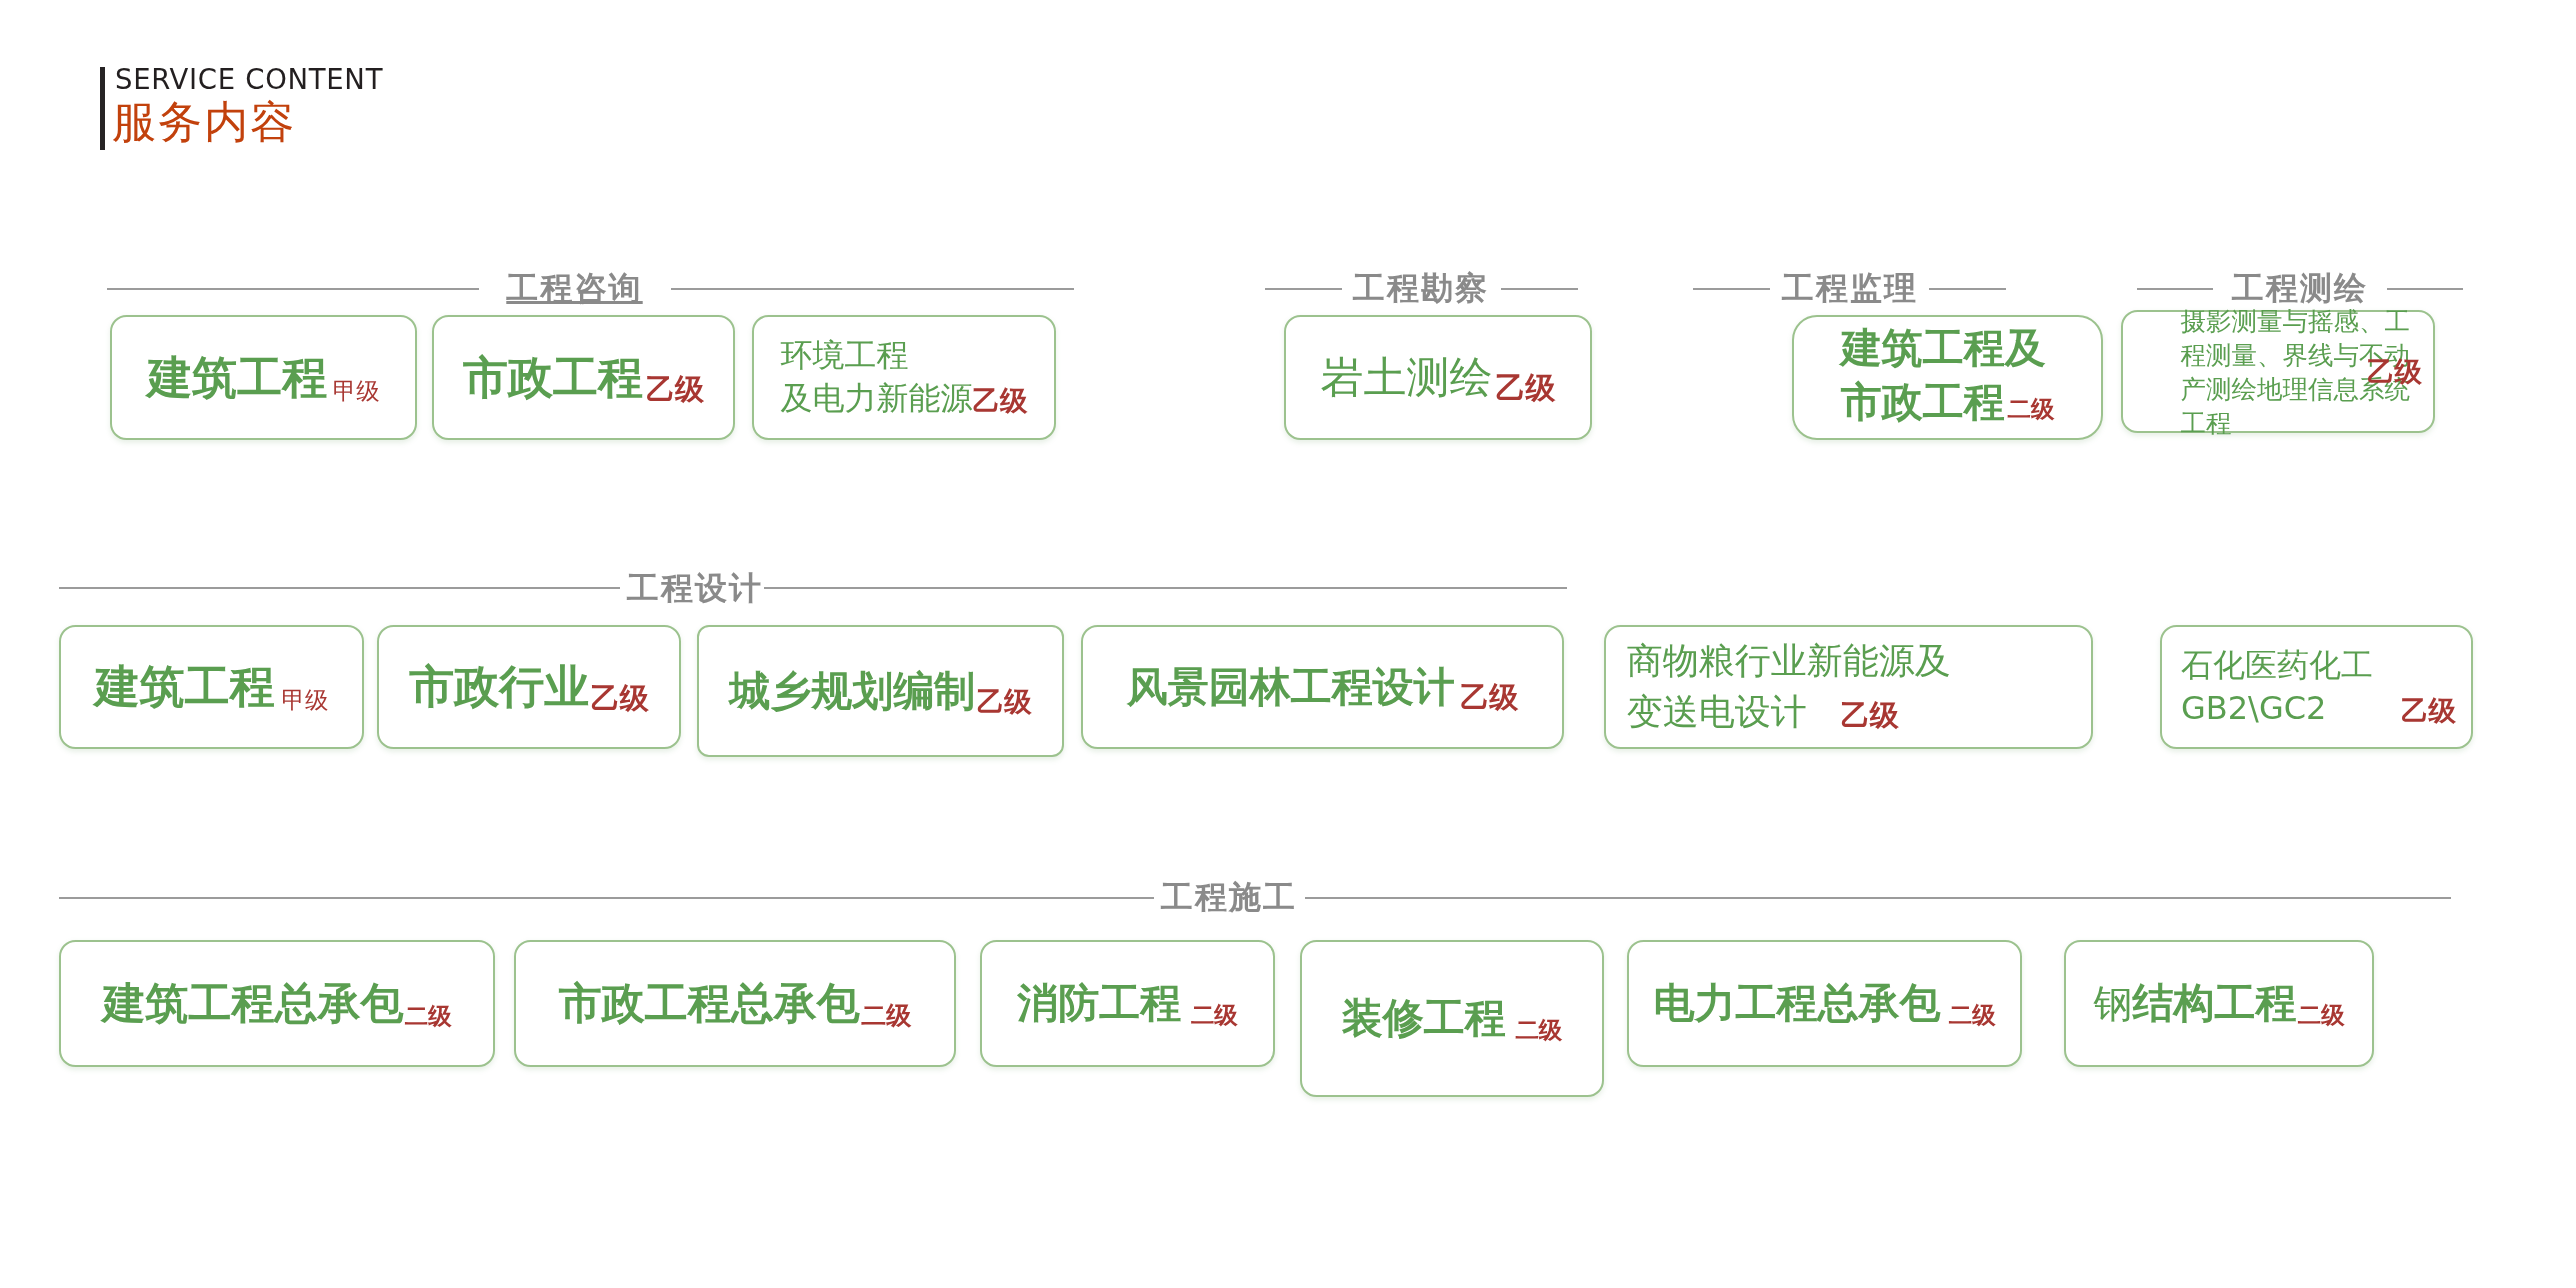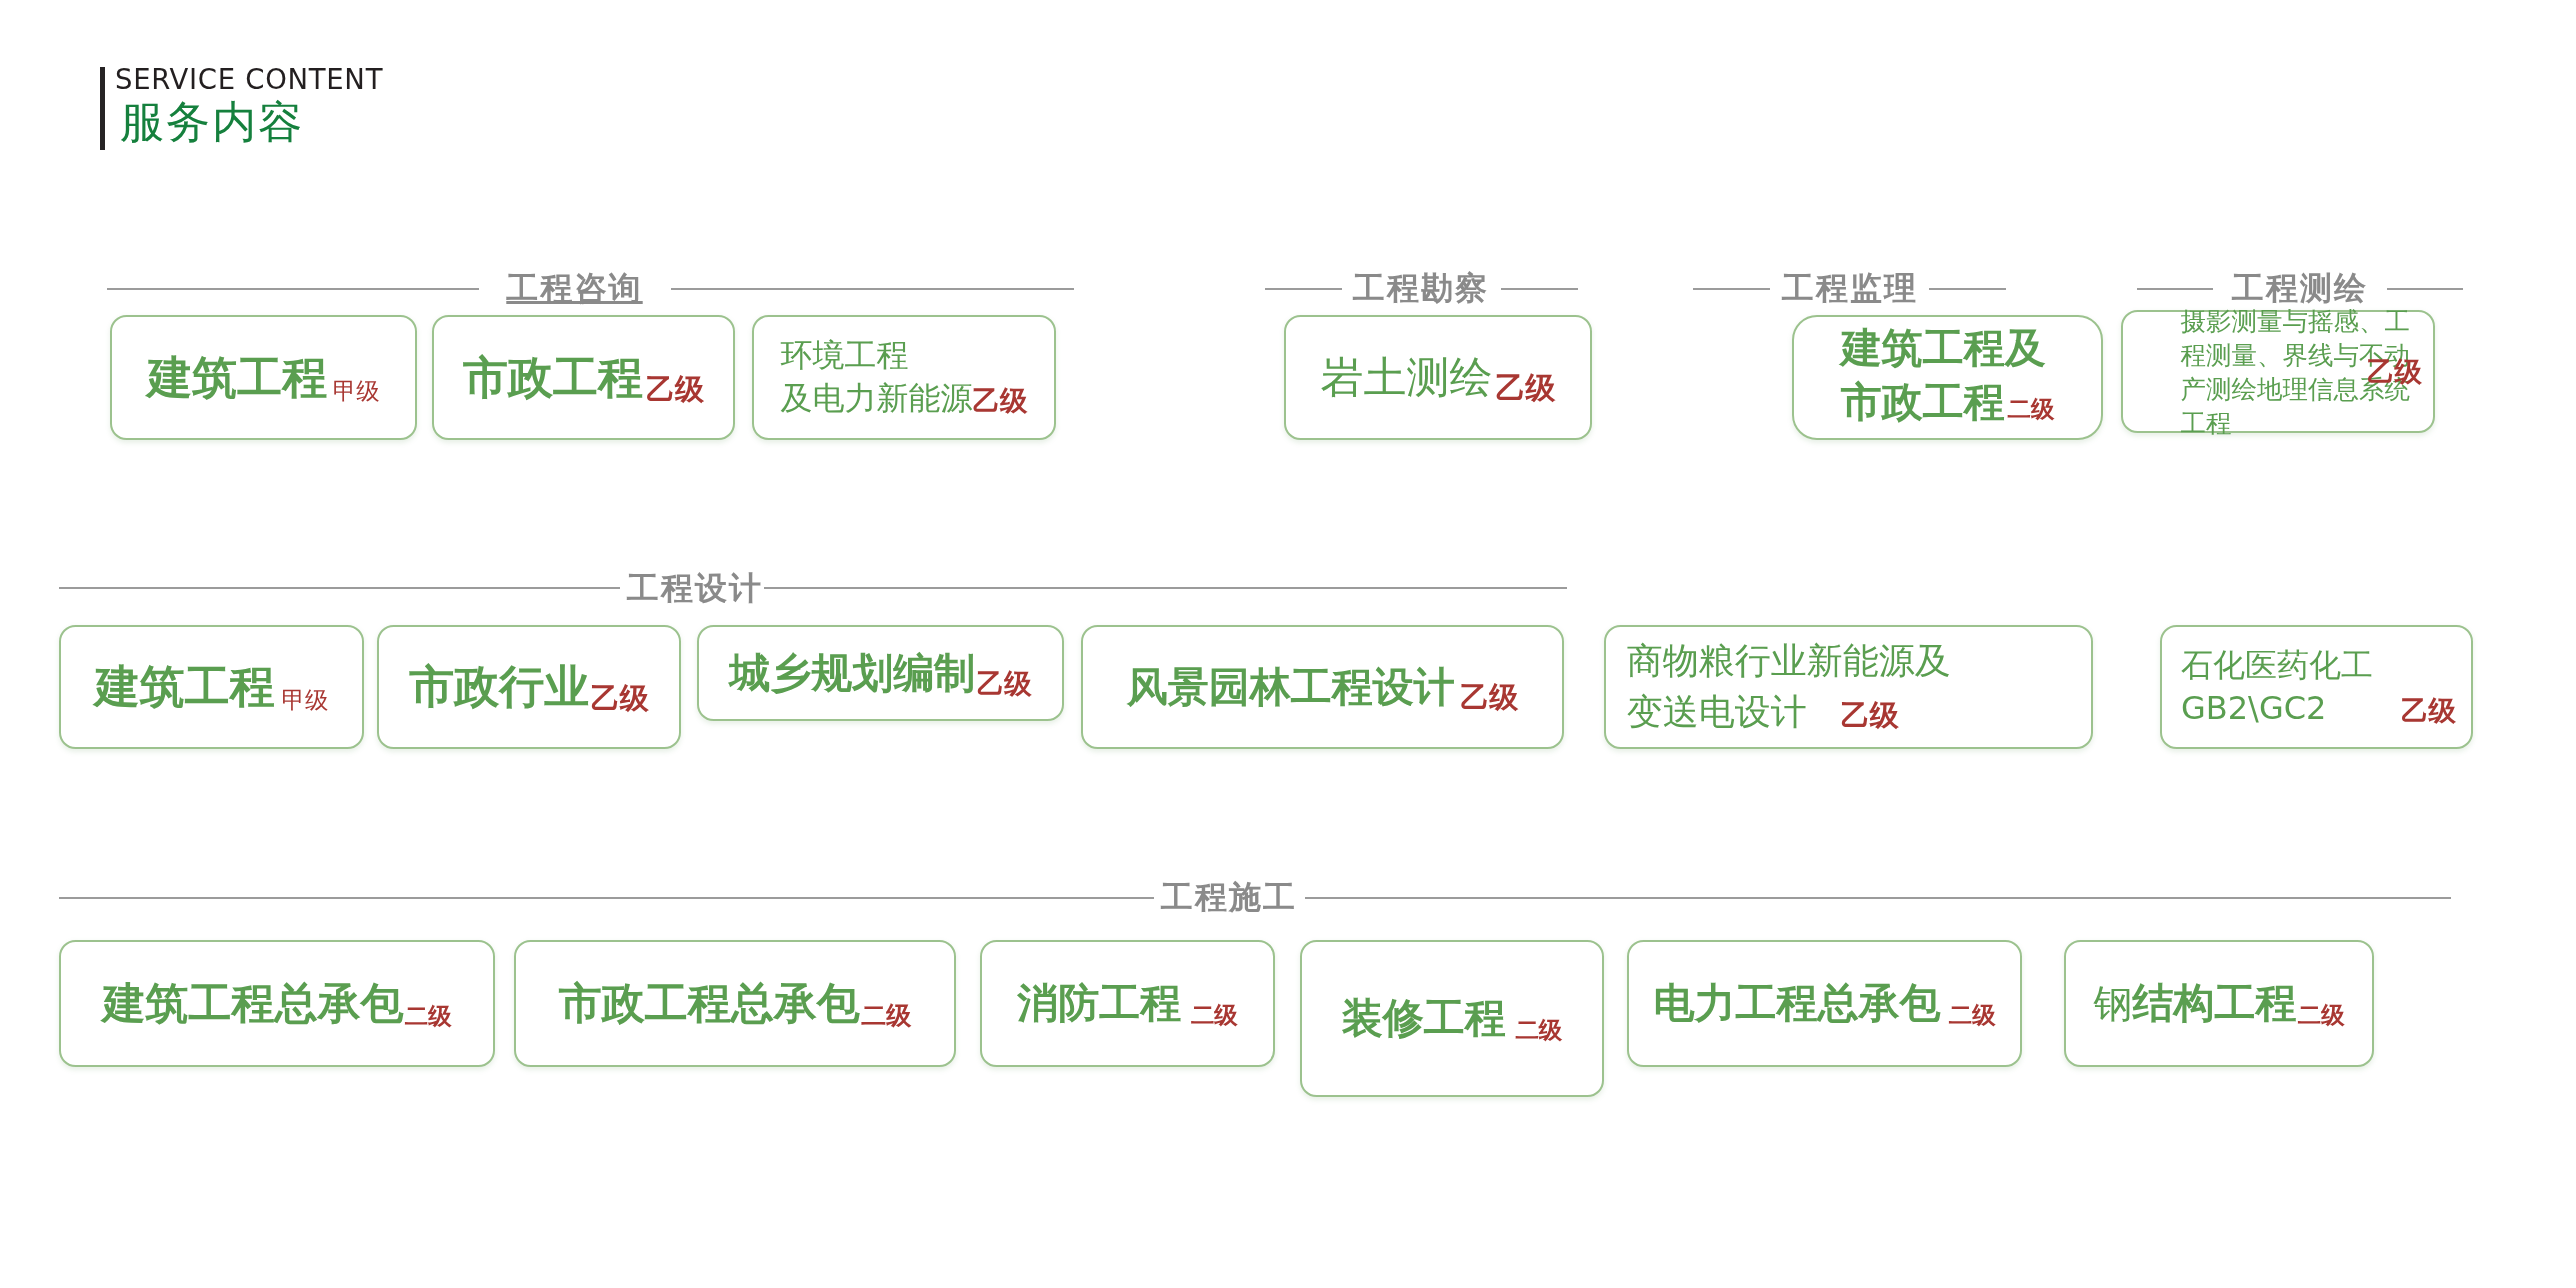--- a/index.html
+++ b/index.html
@@ -3,21 +3,21 @@
 <meta charset="utf-8">
 <style>
   html,body{margin:0;padding:0;background:#ffffff;}
   .canvas{
     position:relative;width:2576px;height:1288px;background:#ffffff;
     font-family:"DejaVu Sans","Liberation Sans",sans-serif;overflow:hidden;
   }
   
   .hdr-bar{position:absolute;left:100px;top:67px;width:4.8px;height:83px;background:#262324;}
   .hdr-en{position:absolute;left:115px;top:63px;font-size:27.5px;line-height:32px;color:#231f20;letter-spacing:0.7px;}
-  .hdr-zh{position:absolute;left:112px;top:96px;font-size:44px;line-height:51px;color:#15803d;letter-spacing:2.1px;margin-left:8px;}
+  .hdr-zh{position:absolute;left:112px;top:96px;font-size:44px;line-height:51px;color:#c2410c;letter-spacing:2.1px;}
   
   .hline{position:absolute;height:2.1px;background:#9b9b9b;}
   .sec-title{
     position:absolute;color:#8a8a8a;font-weight:bold;font-size:32px;line-height:39px;
     text-align:center;letter-spacing:2.1px;white-space:nowrap;
   }
   
   .box{
     position:absolute;background:#ffffff;border:2.8px solid #9cc28e;border-radius:16.5px;
     box-sizing:border-box;display:flex;align-items:center;justify-content:center;
@@ -106,21 +106,21 @@
     </div>
   </div>
 
   <div class="box" style="left:377px;top:625px;width:304px;height:124px;">
     <div class="row">
       <span class="name" style="font-size:45px;">市政行业</span>
       <span class="grade" style="font-size:29px;margin-left:1.4px;">乙级</span>
     </div>
   </div>
 
-  <div class="box" style="left:697px;top:625px;width:367px;height:96px;">
+  <div class="box" style="left:697px;top:625px;width:367px;height:132px;border-radius:12px;">
     <div class="row">
       <span class="name" style="font-size:41px;">城乡规划编制</span>
       <span class="grade" style="font-size:27.5px;margin-left:1.4px;">乙级</span>
     </div>
   </div>
 
   <div class="box" style="left:1081px;top:625px;width:483px;height:124px;">
     <div class="row">
       <span class="name" style="font-size:41px;">风景园林工程设计</span>
       <span class="grade" style="font-size:29px;margin-left:5.5px;">乙级</span>

